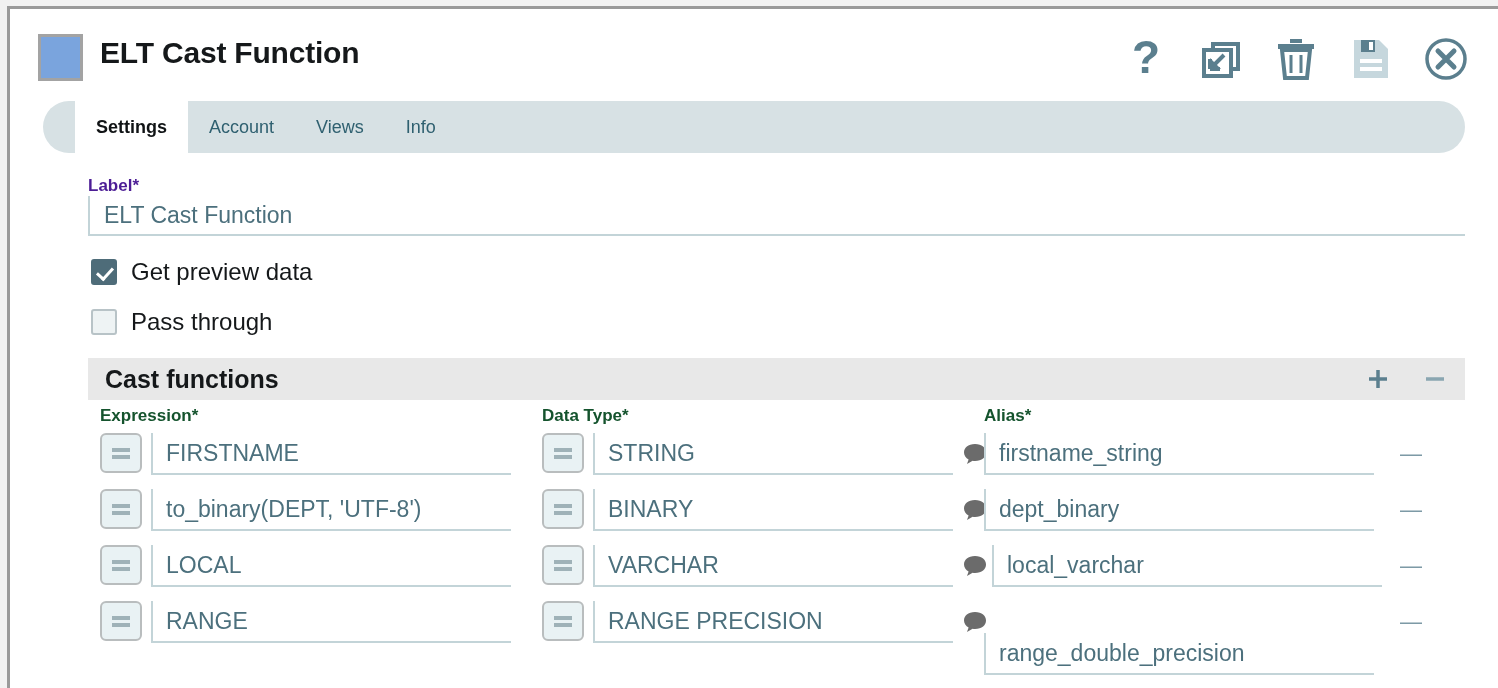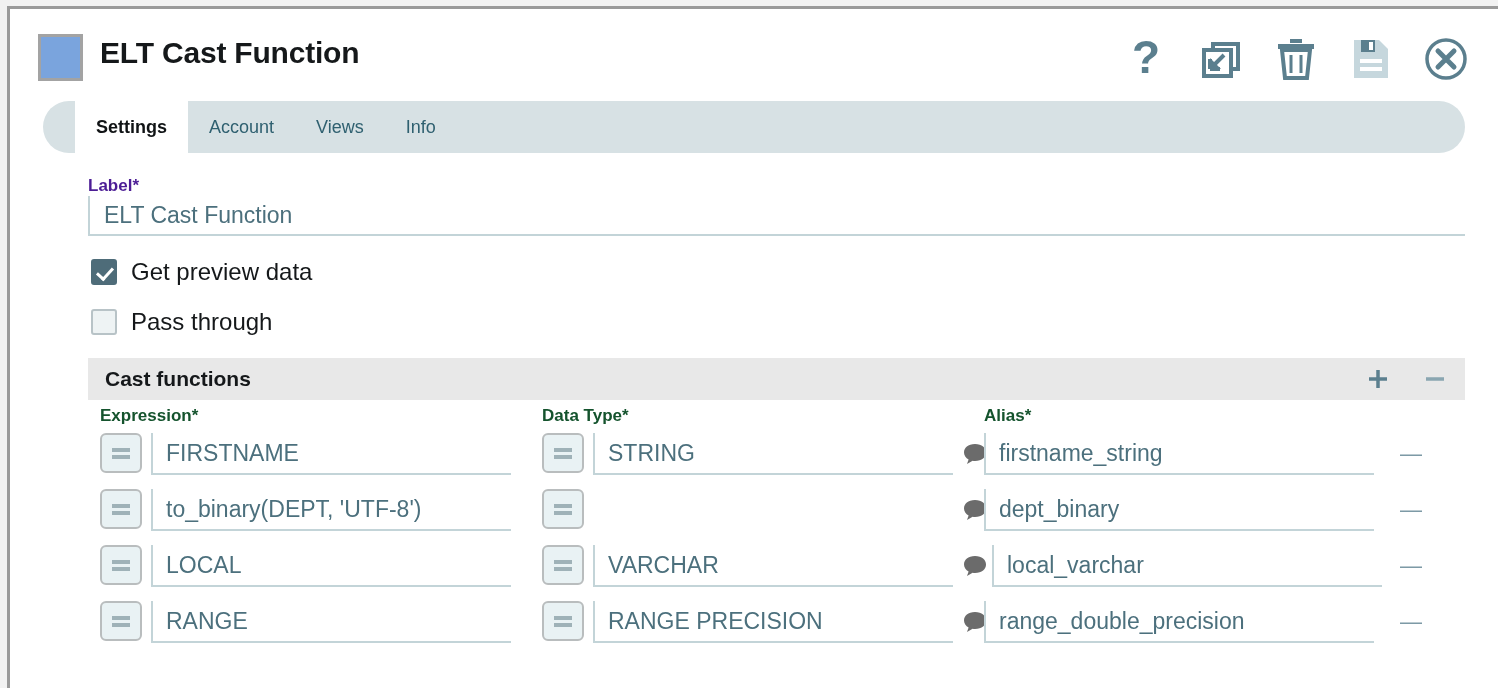--- a/index.html
+++ b/index.html
@@ -197,21 +197,21 @@
     position: relative;
   }
   .section-head {
     height: 42px;
     background: #e8e8e8;
     display: flex;
     align-items: center;
     position: relative;
   }
   .section-title {
-    font-size: 21px;
+    font-size: 25px;
     font-weight: bold;
     color: #15181a;
     margin-left: 17px;
   }
   .section-tools {
     position: absolute;
     right: 18px;
     top: 0;
     height: 42px;
     display: flex;
@@ -422,20 +422,21 @@
                 <div class="row-remove" style="left: 1310px; font-size: 22px;">—</div>
               </div>
               <div class="grid-row">
                 <div class="eq-btn" style="left: 12px;">
                   <span></span>
                 </div>
                 <div class="cell-input" style="left: 63px; width: 360px;">to_binary(DEPT, 'UTF-8')</div>
                 <div class="eq-btn" style="left: 454px;">
                   <span></span>
                 </div>
+                <div class="cell-input" style="left: 505px; width: 360px;">BINARY</div>
                 <div class="bubble-icon" style="left: 875px;"><svg width="24" height="22" viewBox="0 0 24 22">
                     <path d="M12 1 C5 1 1 5 1 9.5 C1 12.4 2.8 15 5.6 16.4 L4 21 L9.6 17.7 C10.4 17.9 11.2 18 12 18 C19 18 23 14 23 9.5 C23 5 19 1 12 1 Z" fill="#6b6b6b"></path>
                   </svg></div>
                 <div class="cell-input" style="left: 896px; width: 390px; padding-left: 13px;">dept_binary</div>
                 <div class="row-remove" style="left: 1310px; font-size: 22px;">—</div>
               </div>
               <div class="grid-row">
                 <div class="eq-btn" style="left: 12px;">
                   <span></span>
                 </div>
@@ -455,21 +456,21 @@
                   <span></span>
                 </div>
                 <div class="cell-input" style="left: 63px; width: 360px;">RANGE</div>
                 <div class="eq-btn" style="left: 454px;">
                   <span></span>
                 </div>
                 <div class="cell-input" style="left: 505px; width: 360px;">RANGE PRECISION</div>
                 <div class="bubble-icon" style="left: 875px;"><svg width="24" height="22" viewBox="0 0 24 22">
                     <path d="M12 1 C5 1 1 5 1 9.5 C1 12.4 2.8 15 5.6 16.4 L4 21 L9.6 17.7 C10.4 17.9 11.2 18 12 18 C19 18 23 14 23 9.5 C23 5 19 1 12 1 Z" fill="#6b6b6b"></path>
                   </svg></div>
-                <div class="cell-input" style="left: 896px; width: 390px;">range_double_precision</div>
+                <div class="cell-input" style="left: 896px; width: 390px; margin-top: 32px;">range_double_precision</div>
                 <div class="row-remove" style="left: 1310px; font-size: 22px;">—</div>
               </div>
             </div>
         </div>
       </div>
 
     </div>
   </div>
 </div>
 

